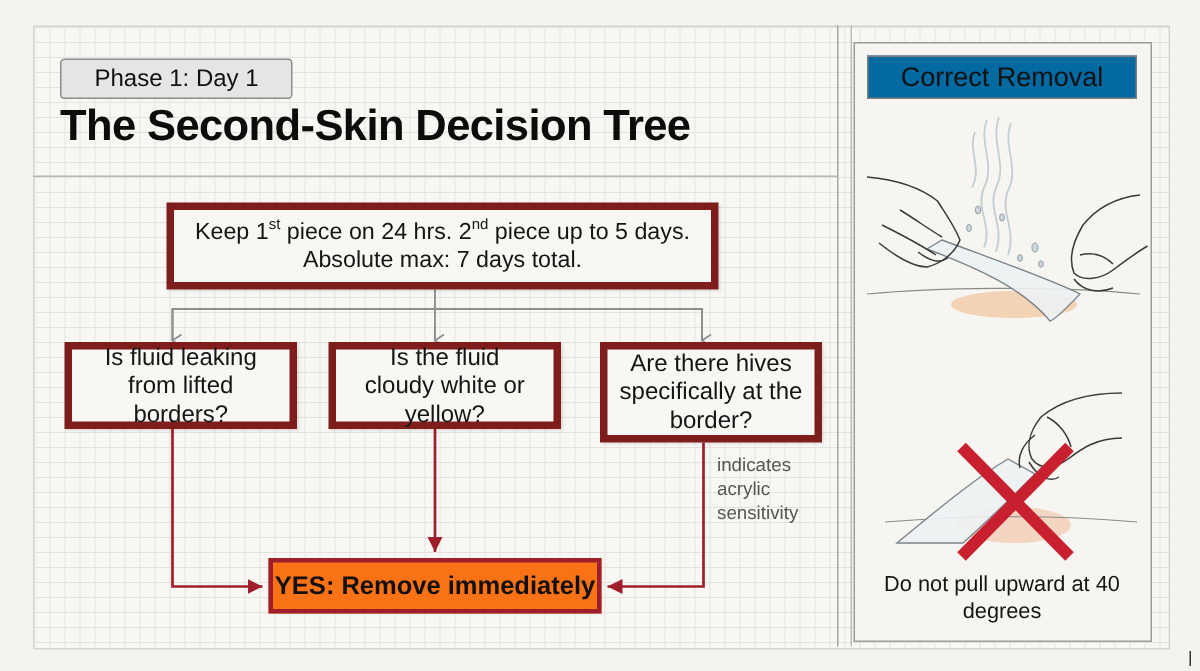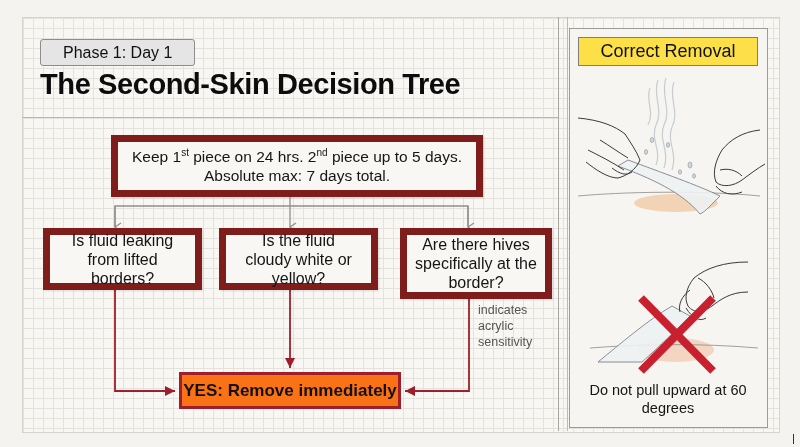--- a/index.html
+++ b/index.html
@@ -6,31 +6,31 @@
   body{width:800px;height:447px;background:#f4f3ef;position:relative;overflow:hidden;font-family:"Liberation Sans",sans-serif;color:#111;}
   .grid{position:absolute;background-color:#f8f7f3;
     background-image:linear-gradient(#e4e2dc 1px,transparent 1px),linear-gradient(90deg,#e4e2dc 1px,transparent 1px);
     background-size:10px 10px;}
   #outer{left:22px;top:17px;width:756px;height:414px;border:1px solid #d6d4ce;}
   #divider-h{position:absolute;left:22px;top:117px;width:536px;height:1px;background:#b9b7b1;}
   #divider-v1{position:absolute;left:558px;top:17px;width:1px;height:414px;background:#a9a7a2;}
   #divider-v2{position:absolute;left:567px;top:17px;width:1px;height:414px;background:#bdbbb6;}
   .badge{position:absolute;left:40px;top:39px;padding:1px 22px;height:23px;line-height:23px;font-size:16px;border:1px solid #8d8d8d;border-radius:3px;background:#e5e5e6;color:#111;}
   .title{position:absolute;left:40px;top:68px;font-size:29px;font-weight:bold;letter-spacing:-0.4px;color:#0c0c0c;white-space:nowrap;}
-  .box{position:absolute;background:#f8f7f4;border:7px solid #7f1d1d;box-shadow:1px 1px 2px rgba(0,0,0,0.12);display:flex;align-items:center;justify-content:center;text-align:center;font-size:16px;line-height:19px;color:#151515;}
+  .box{position:absolute;background:#f8f7f4;border:5px solid #7f1d1d;box-shadow:1px 1px 2px rgba(0,0,0,0.12);display:flex;align-items:center;justify-content:center;text-align:center;font-size:16px;line-height:19px;color:#151515;}
   #root{left:111px;top:135px;width:358px;height:48px;font-size:15.5px;}
   #root sup{font-size:10px;line-height:0;}
   #q1{left:43px;top:228px;width:145px;height:48px;}
   #q2{left:219px;top:228px;width:145px;height:48px;}
   #q3{left:400px;top:228px;width:138px;height:57px;}
   .note{position:absolute;left:478px;top:302px;width:66px;text-align:left;font-size:12.5px;line-height:16px;color:#555;}
   #yes{position:absolute;left:179px;top:372px;width:222px;height:37px;background:#f97316;border:3px solid #9e1f2b;box-sizing:border-box;display:flex;align-items:center;justify-content:center;font-weight:bold;font-size:17px;color:#141010;}
   svg.lines{position:absolute;left:0;top:0;}
   #card{position:absolute;left:569px;top:28px;width:199px;height:400px;background:#f6f5f1;border:1px solid #9c9b98;box-sizing:border-box;}
-  #card-title{position:absolute;left:578px;top:37px;width:180px;height:29px;border:1px solid #7f7e7c;box-sizing:border-box;background:#fde047;display:flex;align-items:center;justify-content:center;font-size:18px;color:#111;}
+  #card-title{position:absolute;left:578px;top:37px;width:180px;height:29px;border:1px solid #7f7e7c;box-sizing:border-box;background:#0369a1;display:flex;align-items:center;justify-content:center;font-size:18px;color:#111;}
   #caption{position:absolute;left:578px;top:381px;width:180px;text-align:center;font-size:14.5px;line-height:18px;color:#151515;}
   #cursor{position:absolute;left:793px;top:434px;width:1px;height:10px;background:#333;}
 </style>
 </head>
 <body>
 
 <div id="outer" class="grid"></div>
 <div id="divider-h"></div>
 <div id="divider-v1"></div>
 <div id="divider-v2"></div>
@@ -126,14 +126,14 @@
       <path d="M686,308 C692,318 700,322 706,318"></path>
     </g>
   </g>
 
   <g stroke="#c8202e" stroke-width="8" stroke-linecap="butt">
     <line x1="641" y1="298" x2="713" y2="371"></line>
     <line x1="713" y1="298" x2="641" y2="371"></line>
   </g>
 </svg>
 
-<div id="caption">Do not pull upward at 60 degrees</div>
+<div id="caption">Do not pull upward at 40 degrees</div>
 <div id="cursor"></div>
 
 </body></html>

